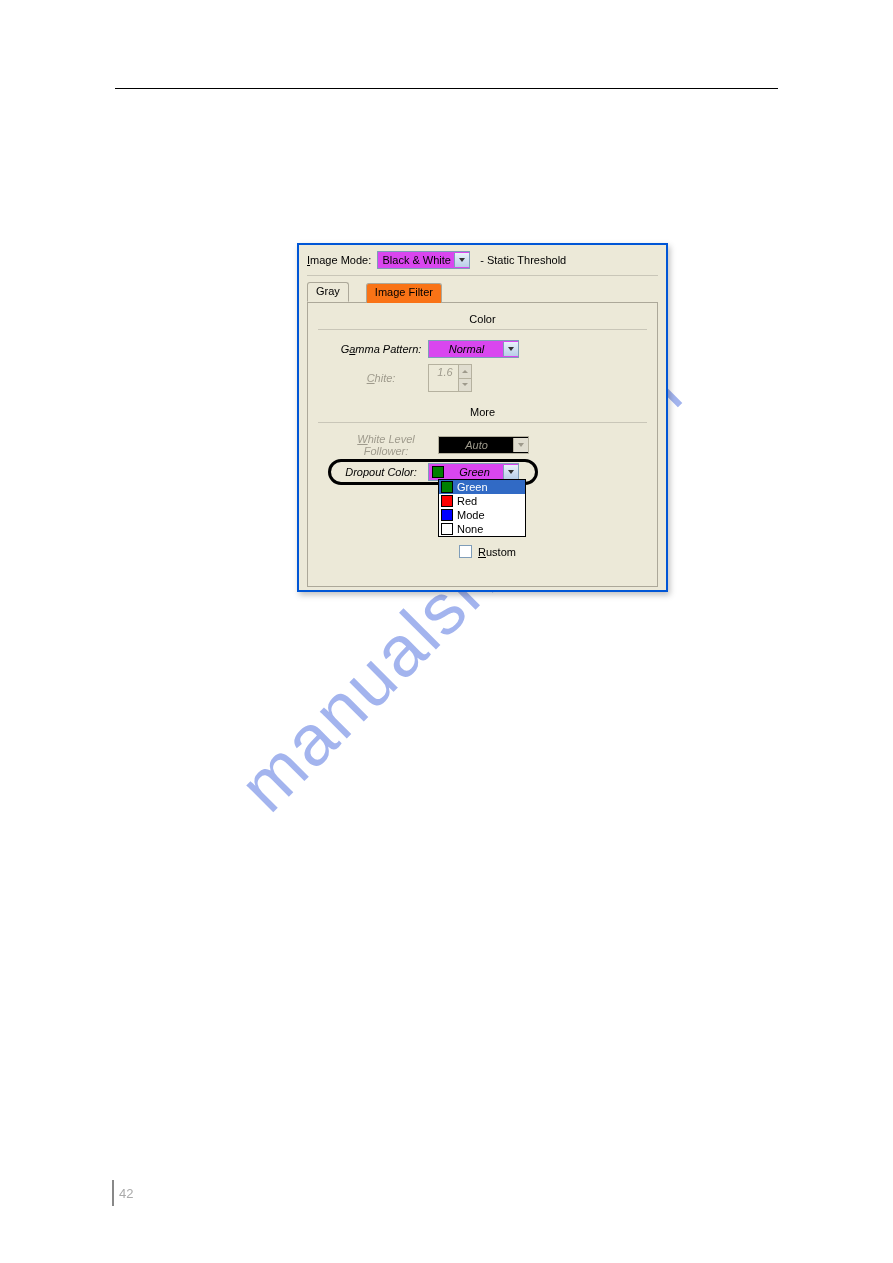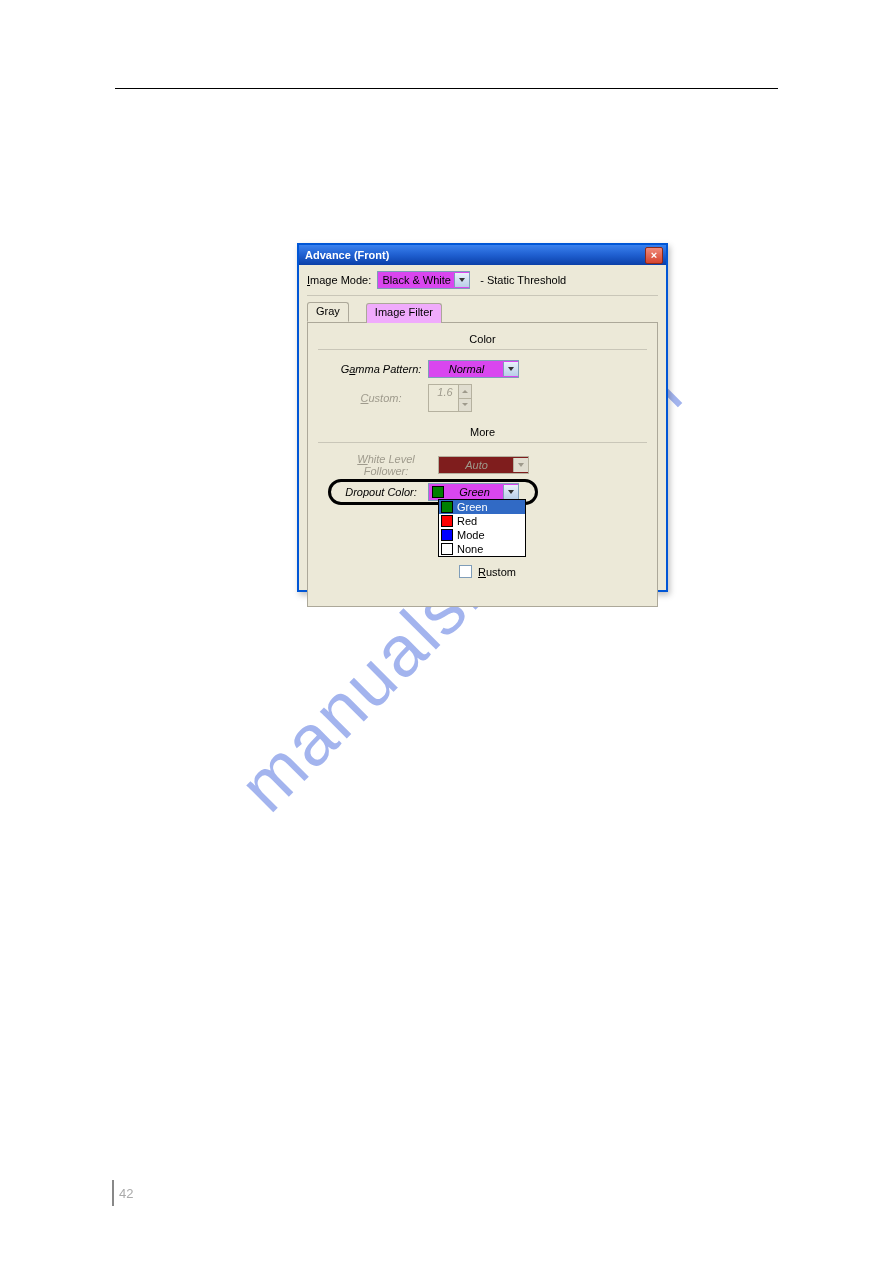--- a/index.html
+++ b/index.html
@@ -133,21 +133,21 @@
     align-items: center;
     justify-content: center;
   }
   .dropdown .dd-btn::after {
     content: "";
     border-left: 3px solid transparent;
     border-right: 3px solid transparent;
     border-top: 4px solid #333;
   }
   .dropdown.disabled {
-    background: #7f1d1d;
+    background: #000000;
     color: #9e9a8c;
     border-color: #b5b19f;
   }
   .dropdown.disabled .dd-btn {
     background: #e0ddd0;
     border-left-color: #b5b19f;
   }
   .dropdown.disabled .dd-btn::after {
     border-top-color: #9e9a8c;
   }
@@ -209,21 +209,21 @@
   .tabstrip {
     display: flex;
     gap: 16px;
     position: relative;
     z-index: 2;
   }
   .tab {
     padding: 2px 8px 3px 8px;
     border: 1px solid #aca899;
     border-bottom: none;
-    background: #f0abfc;
+    background: #f97316;
     border-radius: 3px 3px 0 0;
     font-size: 11px;
     margin-right: 1px;
     cursor: pointer;
     position: relative;
     top: 1px;
   }
   .tab.active {
     background: #ece9d8;
     top: 0;
@@ -365,26 +365,20 @@
   }
 </style>
 </head>
 <body>
 
 <div class="page-rule"></div>
 
 <div class="watermark">manualshive.com</div>
 
 <div class="dialog">
-  <div class="titlebar">
-    <span>Advance (Front)</span>
-    <div class="close">
-      <span>×</span>
-    </div>
-  </div>
 
   <div class="dlg-body">
 
     <div class="row">
       <span class="lbl">
         <span class="underline">I</span><span>mage Mode:</span>
       </span>
       <span style="width:6px"></span>
       <span class="dropdown" style="width:88px">
         <span class="dd-value">Black &amp; White</span>
@@ -410,21 +404,21 @@
             <span class="flabel">
               <span>G</span><span class="underline">a</span><span>mma Pattern:</span>
             </span>
             <span class="dropdown" style="width:86px">
               <span class="dd-value">Normal</span>
               <span class="dd-btn"></span>
             </span>
           </div>
           <div class="field-row">
             <span class="flabel disabled">
-              <span class="underline">C</span><span>ustom:</span>
+              <span class="underline">C</span><span>hite:</span>
             </span>
             <span class="spinner">
               <span class="spin-input">1.6</span>
               <span class="spin-btns">
                 <div></div>
                 <div></div>
               </span>
             </span>
           </div>
         </div>

